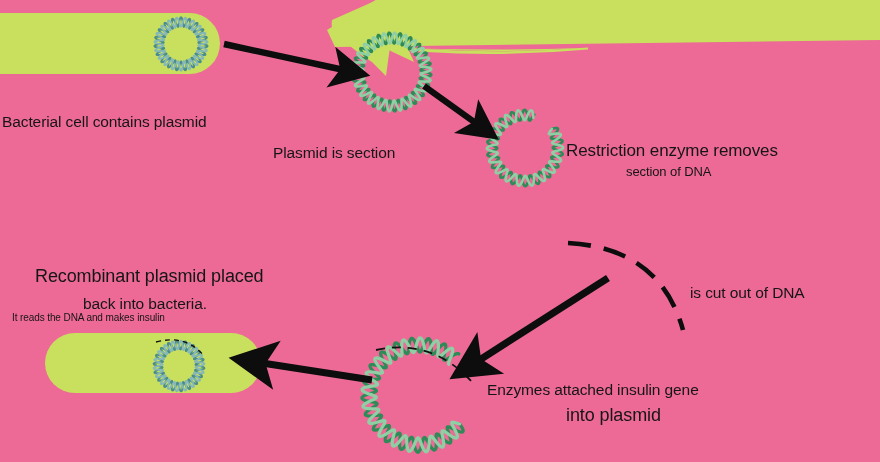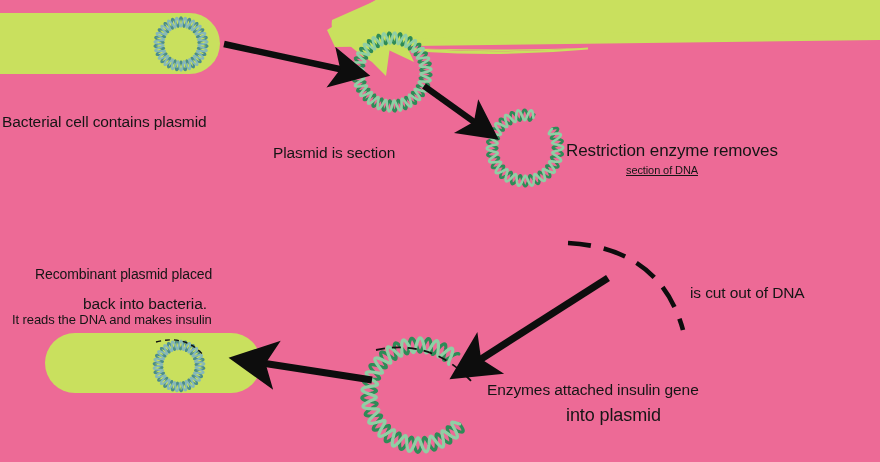--- a/index.html
+++ b/index.html
@@ -112,21 +112,21 @@
       <line x1="608" y1="278" x2="478" y2="361" stroke="#0d0d0d" stroke-width="7.2" marker-end="url(#ah2)"></line>
     </g>
     <g>
       <line x1="372" y1="380" x2="262" y2="363" stroke="#0d0d0d" stroke-width="7.2" marker-end="url(#ah2)"></line>
     </g>
   </svg>
 
   <div class="lbl" style="left:2px;top:113px;font-size:15.5px;">Bacterial cell contains plasmid</div>
   <div class="lbl" style="left:273px;top:144px;font-size:15.5px;">Plasmid is section</div>
   <div class="lbl" style="left:566px;top:141px;font-size:17px;">Restriction enzyme removes</div>
-  <div class="lbl" style="left:626px;top:164px;font-size:11px;text-decoration:underline;">section of DNA</div>
+  <div class="lbl" style="left:626px;top:164px;font-size:13px;">section of DNA</div>
   <div class="lbl" style="left:690px;top:284px;font-size:15.5px;">is cut out of DNA</div>
-  <div class="lbl" style="left:35px;top:266px;font-size:14px;">Recombinant plasmid placed</div>
+  <div class="lbl" style="left:35px;top:266px;font-size:18px;">Recombinant plasmid placed</div>
   <div class="lbl" style="left:83px;top:295px;font-size:15.5px;">back into bacteria.</div>
-  <div class="lbl" style="left:12px;top:312px;font-size:13px;">It reads the DNA and makes insulin</div>
+  <div class="lbl" style="left:12px;top:312px;font-size:10px;">It reads the DNA and makes insulin</div>
   <div class="lbl" style="left:487px;top:381px;font-size:15.5px;">Enzymes attached insulin gene</div>
   <div class="lbl" style="left:566px;top:405px;font-size:18px;">into plasmid</div>
 
 </div>
 
 </body></html>

